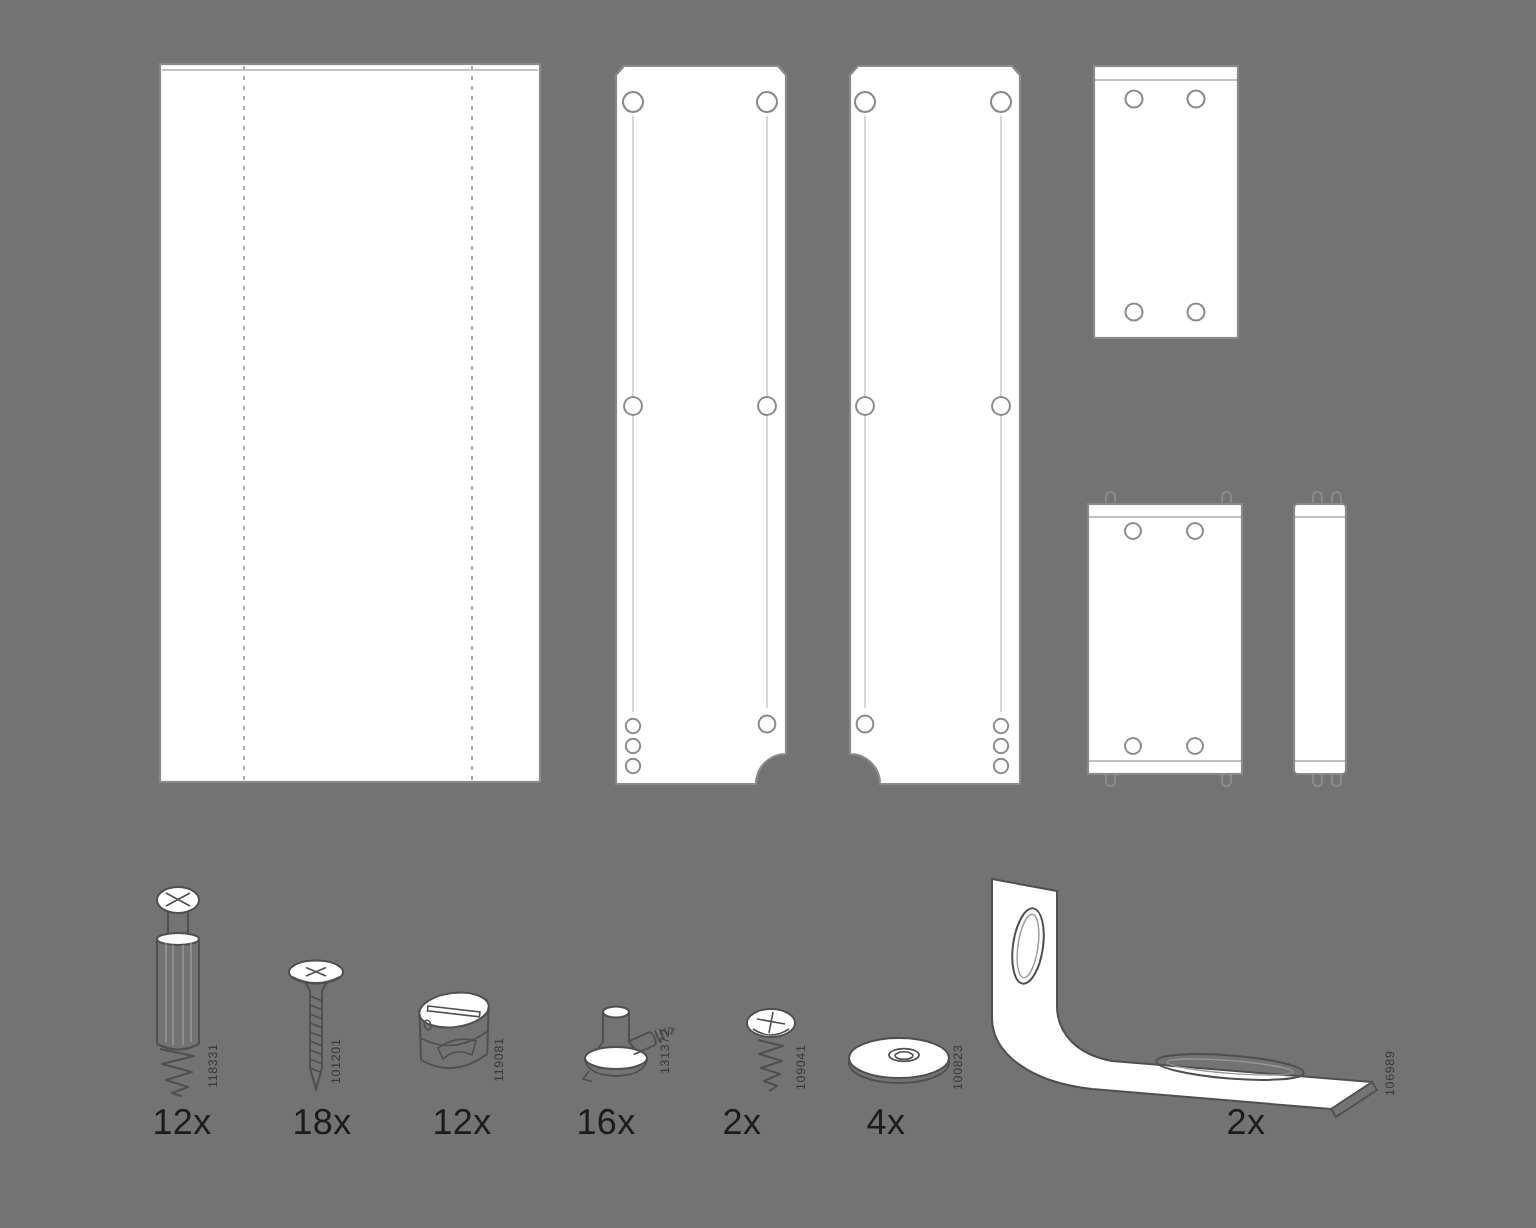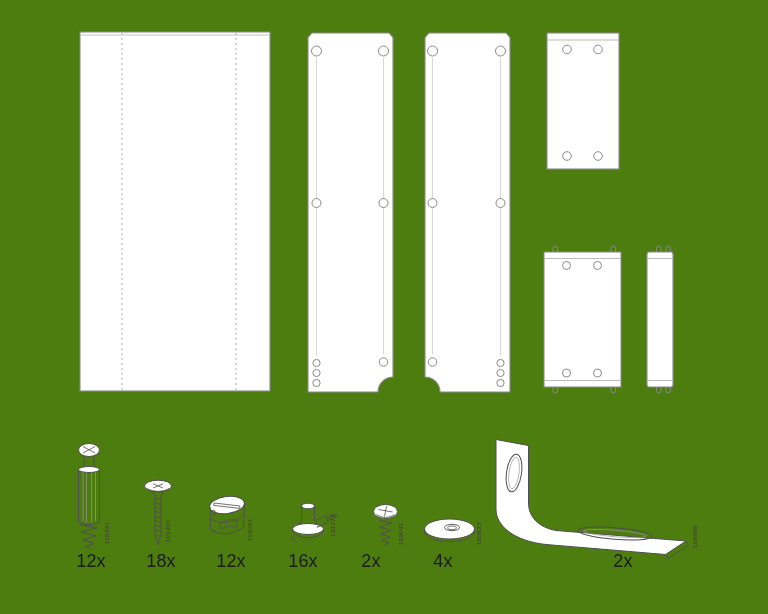--- a/index.html
+++ b/index.html
@@ -1,17 +1,17 @@
 <!DOCTYPE html>
 <html><head>
 <meta charset="utf-8">
 <style>
   html,body{margin:0;padding:0;background:#fff;}
   .page{
-    position:relative;width:768px;height:614px;background:#4d7c0f;
+    position:relative;width:768px;height:614px;background:#737373;
     font-family:"Liberation Sans", sans-serif;overflow:hidden;
   }
   svg text.qty{
     font-family:"Liberation Sans", sans-serif;
     font-size:18px;fill:#1c1c1c;letter-spacing:0.2px;
   }
   svg text.pn{
     font-family:"Liberation Sans", sans-serif;
     font-size:6.2px;fill:#3a3a3a;letter-spacing:0.35px;
   }

